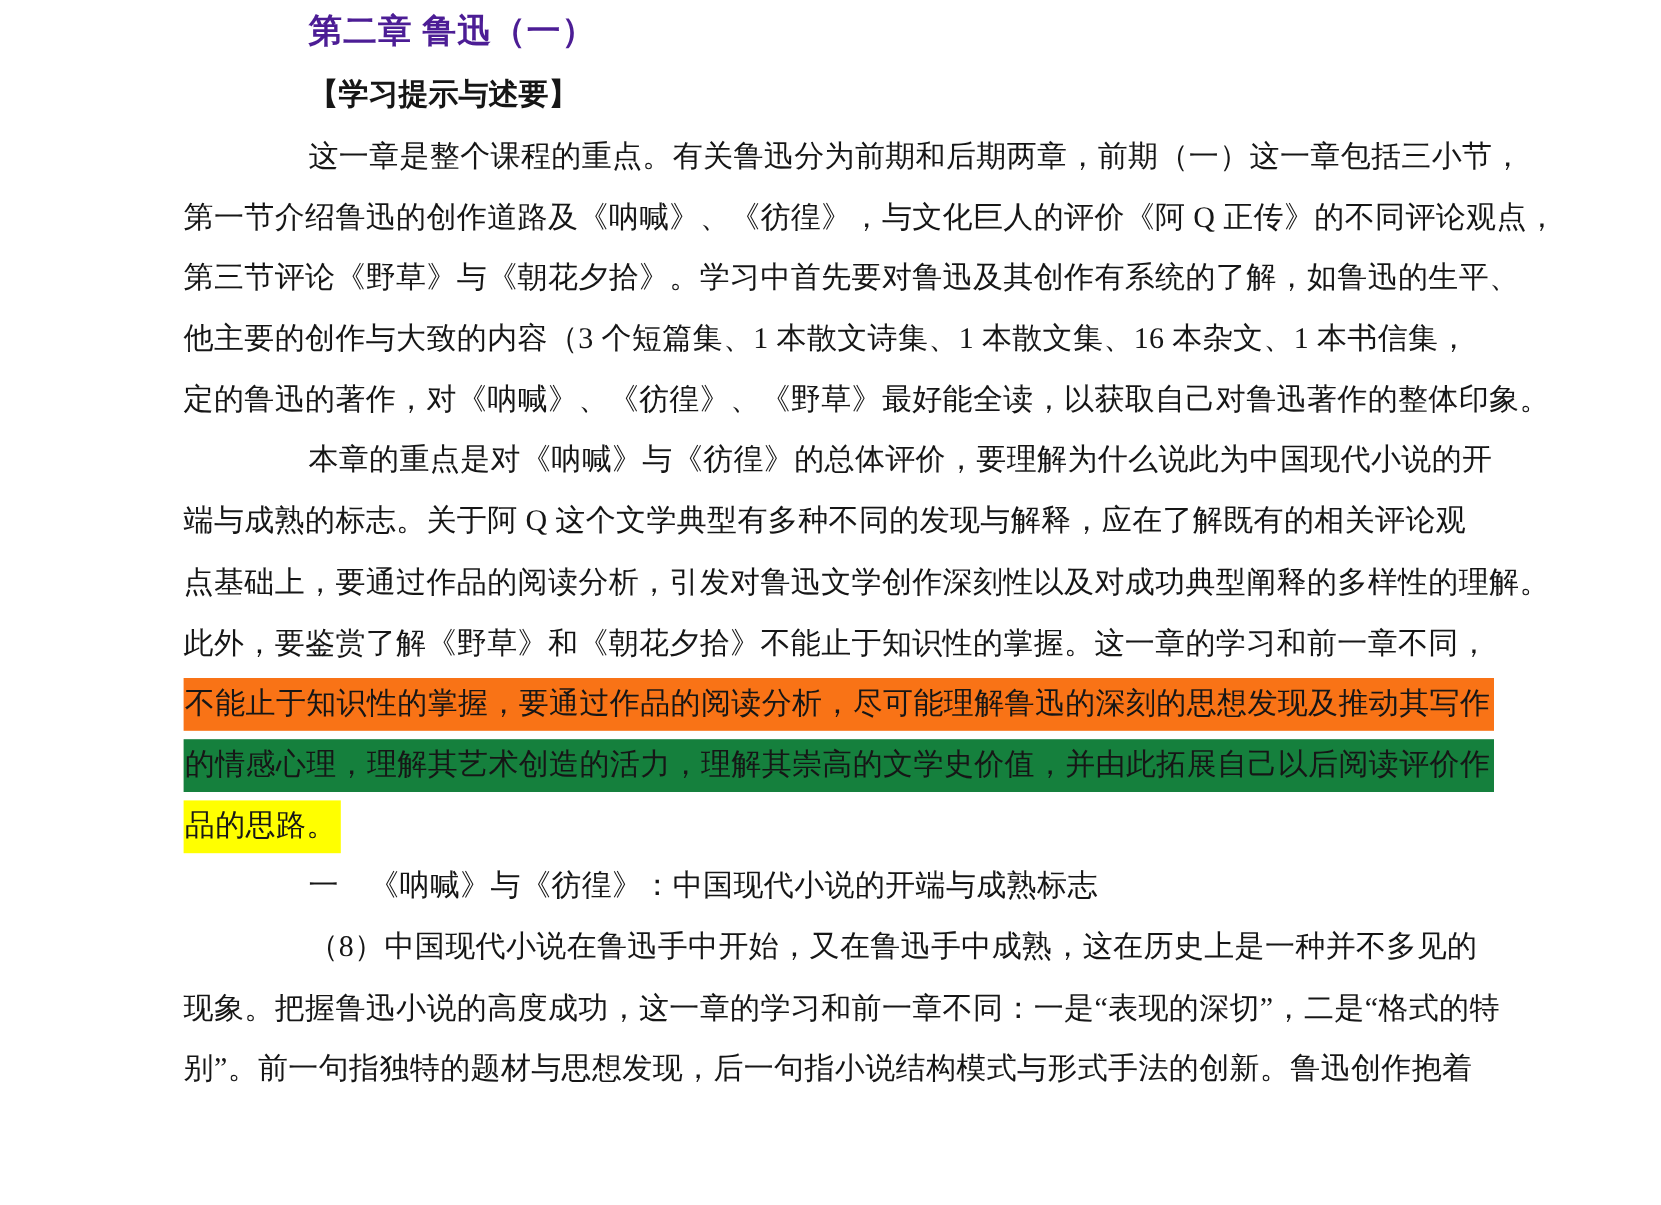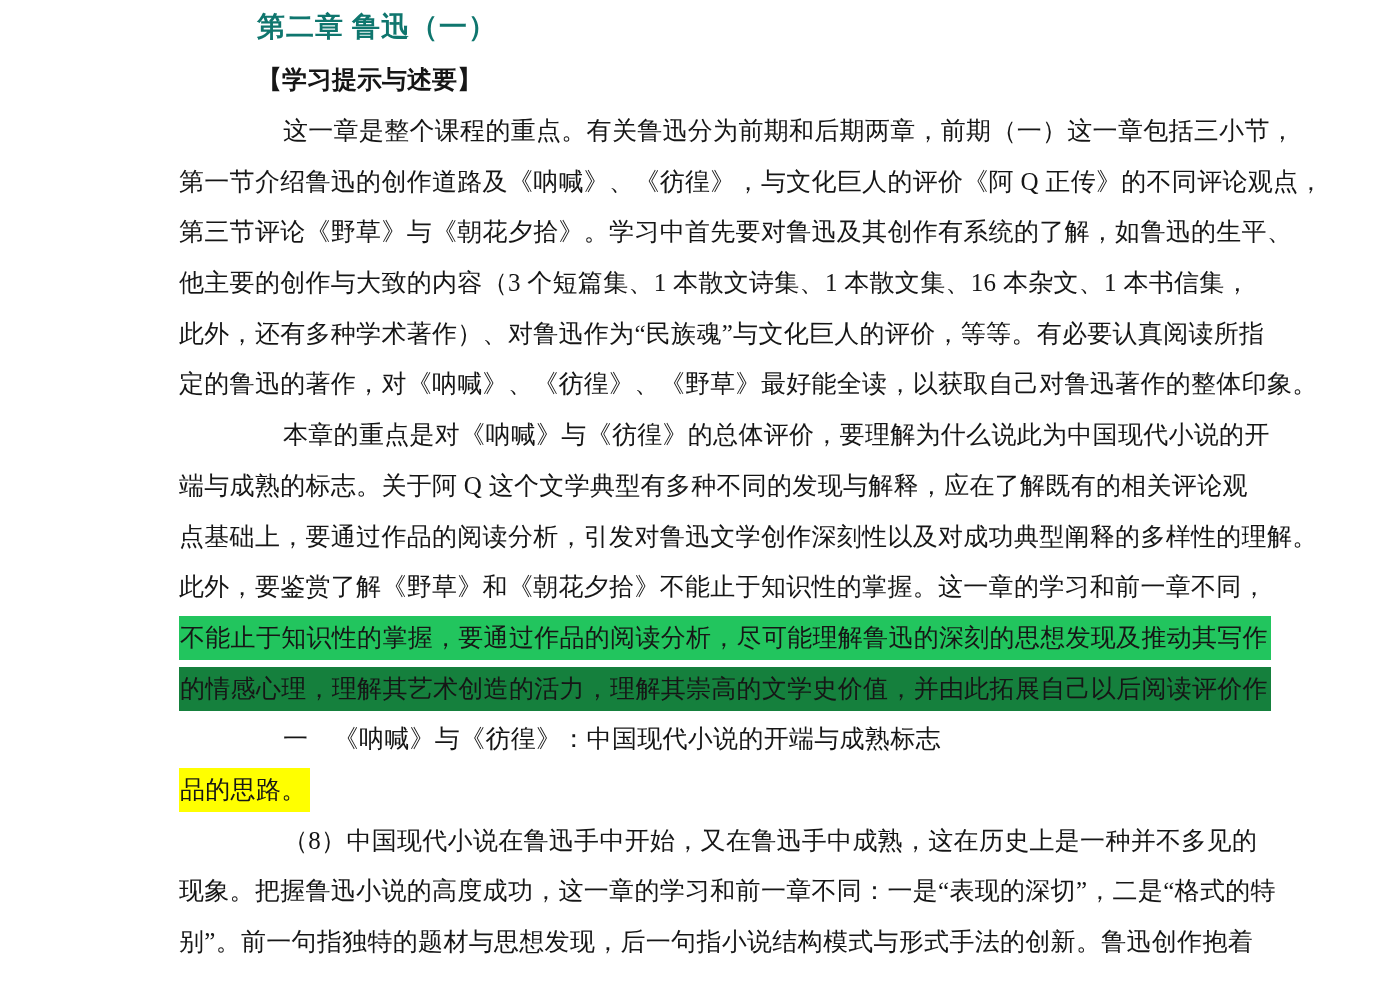--- a/index.html
+++ b/index.html
@@ -31,54 +31,52 @@
   }
   .study-heading {
     margin: 19px 0 0 104px;
     font-size: 25px;
     line-height: 34px;
     white-space: nowrap;
     font-weight: bold;
   }
   .doc-body {
     margin-top: 9px;
-    margin-left: 26px;
   }
   .text-line {
     height: 50.7px;
     line-height: 50.7px;
     font-size: 25px;
     letter-spacing: 0.3px;
     white-space: nowrap;
   }
   .text-line.indent {
     padding-left: 104px;
   }
   .hl-span {
     padding: 8px 3px 9px 1px;
   }
 </style>
 </head>
 <body>
 
 <div class="doc">
-  <h1 class="chapter-title" style="color: #0f766e;">第二章 鲁迅（一）</h1>
+  <h1 class="chapter-title" style="color: #4c1d95;">第二章 鲁迅（一）</h1>
   <div class="study-heading">【学习提示与述要】</div>
   <div class="doc-body" id="doc-body">
       <div class="text-line indent">这一章是整个课程的重点。有关鲁迅分为前期和后期两章，前期（一）这一章包括三小节，</div>
       <div class="text-line">第一节介绍鲁迅的创作道路及《呐喊》、《彷徨》，与文化巨人的评价《阿 Q 正传》的不同评论观点，</div>
       <div class="text-line">第三节评论《野草》与《朝花夕拾》。学习中首先要对鲁迅及其创作有系统的了解，如鲁迅的生平、</div>
       <div class="text-line">他主要的创作与大致的内容（3 个短篇集、1 本散文诗集、1 本散文集、16 本杂文、1 本书信集，</div>
-      <div class="text-line">此外，还有多种学术著作）、对鲁迅作为“民族魂”与文化巨人的评价，等等。有必要认真阅读所指</div>
       <div class="text-line">定的鲁迅的著作，对《呐喊》、《彷徨》、《野草》最好能全读，以获取自己对鲁迅著作的整体印象。</div>
       <div class="text-line indent">本章的重点是对《呐喊》与《彷徨》的总体评价，要理解为什么说此为中国现代小说的开</div>
       <div class="text-line">端与成熟的标志。关于阿 Q 这个文学典型有多种不同的发现与解释，应在了解既有的相关评论观</div>
       <div class="text-line">点基础上，要通过作品的阅读分析，引发对鲁迅文学创作深刻性以及对成功典型阐释的多样性的理解。</div>
       <div class="text-line">此外，要鉴赏了解《野草》和《朝花夕拾》不能止于知识性的掌握。这一章的学习和前一章不同，</div>
-      <div class="text-line"><span class="hl-span" style="background: #22c55e;">不能止于知识性的掌握，要通过作品的阅读分析，尽可能理解鲁迅的深刻的思想发现及推动其写作</span></div>
+      <div class="text-line"><span class="hl-span" style="background: #f97316;">不能止于知识性的掌握，要通过作品的阅读分析，尽可能理解鲁迅的深刻的思想发现及推动其写作</span></div>
       <div class="text-line"><span class="hl-span" style="background: #15803d;">的情感心理，理解其艺术创造的活力，理解其崇高的文学史价值，并由此拓展自己以后阅读评价作</span></div>
+      <div class="text-line"><span class="hl-span" style="background: rgb(255, 255, 0);">品的思路。</span></div>
       <div class="text-line indent">一　《呐喊》与《彷徨》：中国现代小说的开端与成熟标志</div>
-      <div class="text-line"><span class="hl-span" style="background: rgb(255, 255, 0);">品的思路。</span></div>
       <div class="text-line indent">（8）中国现代小说在鲁迅手中开始，又在鲁迅手中成熟，这在历史上是一种并不多见的</div>
       <div class="text-line">现象。把握鲁迅小说的高度成功，这一章的学习和前一章不同：一是“表现的深切”，二是“格式的特</div>
       <div class="text-line">别”。前一句指独特的题材与思想发现，后一句指小说结构模式与形式手法的创新。鲁迅创作抱着</div>
     </div>
 </div>
 
 </body></html>

